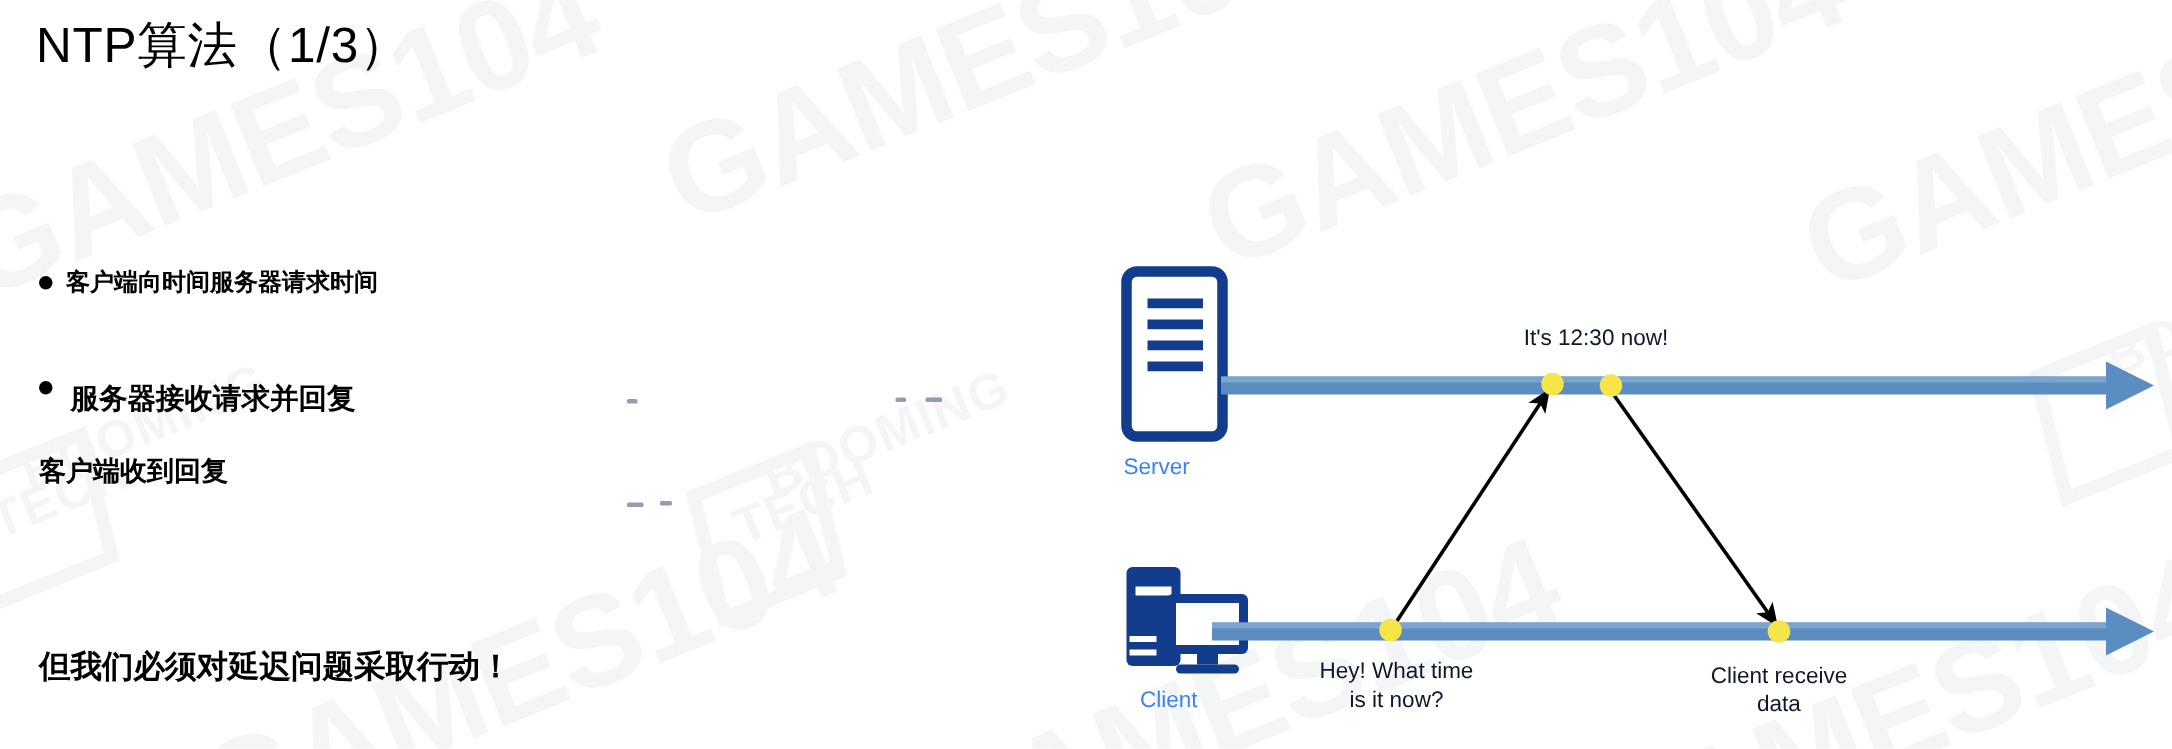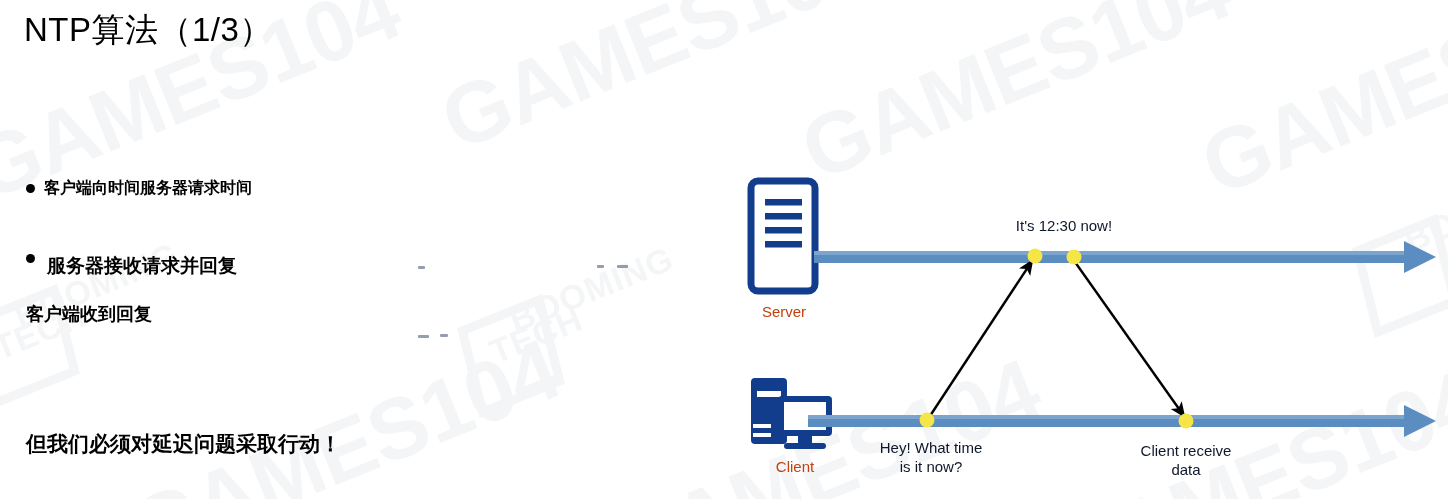--- a/index.html
+++ b/index.html
@@ -131,22 +131,21 @@
     top: 0;
     width: 1448px;
     height: 499px;
     z-index: 3;
   }
   .diagram svg { display: block; }
 
   .node-label {
     position: absolute;
     font-size: 15px;
-    color: #c2410c;
-    text-align: center;
+    color: #3b82f6;
     white-space: nowrap;
   }
   .msg-label {
     position: absolute;
     font-size: 15px;
     color: #0f172a;
     text-align: center;
     line-height: 1.25;
     white-space: nowrap;
   }

